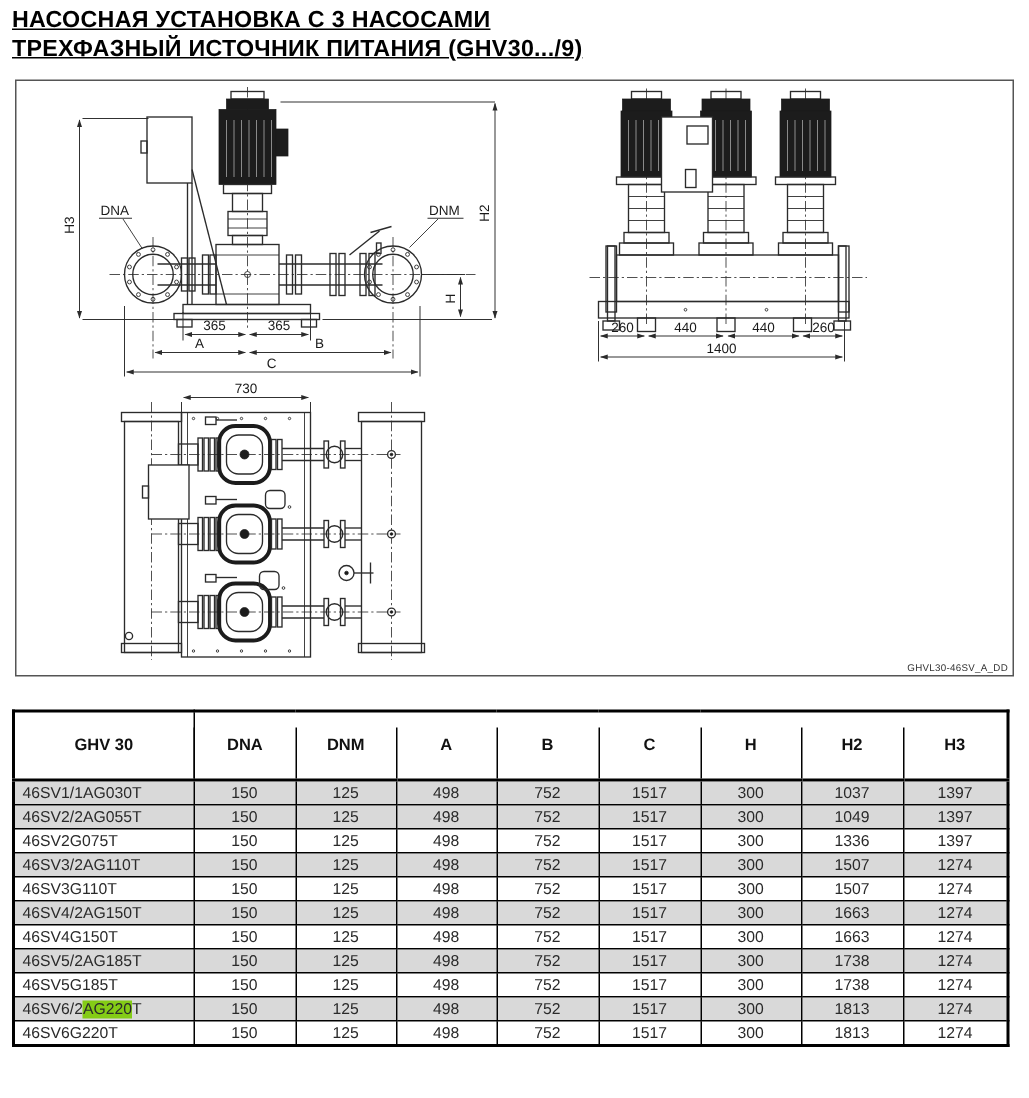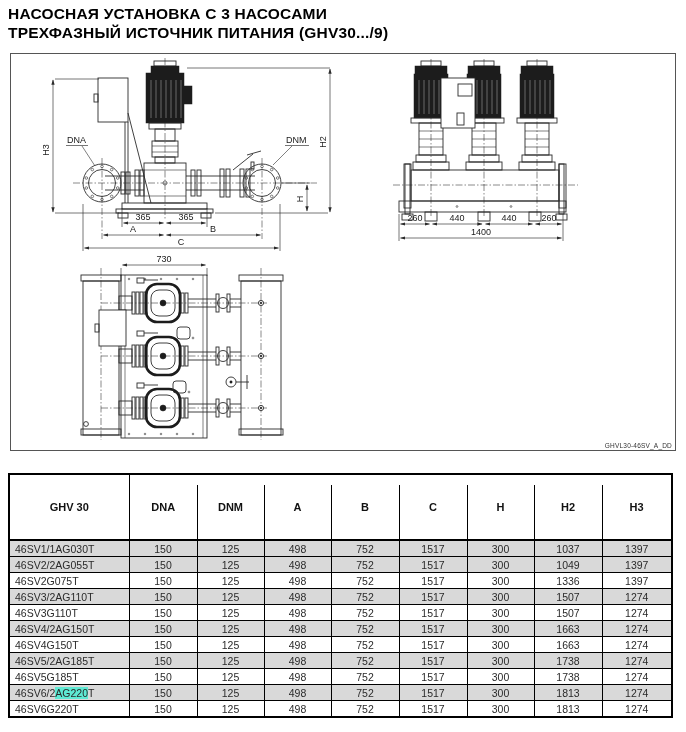--- a/index.html
+++ b/index.html
@@ -1,41 +1,41 @@
 <!DOCTYPE html>
 <html><head>
 <meta charset="utf-8">
 <style>
   html,body{margin:0;padding:0;background:#fff;}
   .page{position:relative;width:686px;height:732px;background:#fff;overflow:hidden;
         font-family:"Liberation Sans",sans-serif;color:#000;}
   .title{position:absolute;left:8px;top:5px;font-size:15.5px;font-weight:bold;
-         line-height:18.5px;letter-spacing:.2px;white-space:nowrap;}
+         line-height:18.5px;letter-spacing:.2px;white-space:nowrap;text-decoration:underline;}
   .frame{position:absolute;left:10px;top:53px;width:664px;height:396px;border:1px solid #555;}
   .frame svg{position:absolute;overflow:visible;}
   #side-view{left:4px;top:4px;}
   #front-view{left:342px;top:4px;}
   #plan-view{left:46px;top:200px;}
   .note-box{position:absolute;left:444px;top:272px;width:206px;height:94px;
             border:2px solid #000;display:flex;align-items:center;justify-content:center;
             text-align:center;font-size:11px;line-height:15px;white-space:pre-line;color:#1a1a1a;}
   .drawing-code{position:absolute;right:3px;bottom:1px;font-size:6.5px;color:#333;letter-spacing:.2px;}
   
   .dim-table{position:absolute;left:8px;top:473px;width:665px;border-collapse:collapse;
              table-layout:fixed;border:2.5px solid #000;}
   .dim-table th{position:relative;height:44px;font-size:11px;font-weight:bold;text-align:center;
-                border-bottom:2px solid #000;color:#111;padding:10px;}
+                border-bottom:2px solid #000;color:#111;padding:0;}
   .dim-table th.col-model{border-right:1.5px solid #000;}
   .dim-table thead th:not(.col-model)::before{content:"";position:absolute;left:-0.5px;top:10px;
                 bottom:0;width:1px;background:#000;}
   .dim-table td{border:1px solid #000;height:15px;font-size:10.5px;text-align:center;
                 color:#2a2a2a;padding:0;overflow:hidden;white-space:nowrap;}
   .dim-table td.model{text-align:left;padding-left:5px;margin-left:12px;}
   .dim-table tr.shaded td{background:#d9d9d9;}
-  .dim-table span.sel{background:#5eead4;}
+  .dim-table span.sel{background:#84cc16;}
   
   .ln{stroke:#2b2b2b;stroke-width:.9;fill:none;}
   .thin{stroke:#2b2b2b;stroke-width:.6;fill:none;}
   .dark{fill:#1c1c1c;stroke:#1c1c1c;stroke-width:.5;}
   .fin{stroke:#8a8a8a;stroke-width:.7;}
   .cl{stroke:#2b2b2b;stroke-width:.55;fill:none;stroke-dasharray:7 2 1.5 2;}
   .dim{stroke:#2b2b2b;stroke-width:.65;fill:none;}
   .dt{font-family:"Liberation Sans",sans-serif;font-size:9px;fill:#1a1a1a;}
   .wh{fill:#fff;stroke:#2b2b2b;stroke-width:.9;}
 </style>

